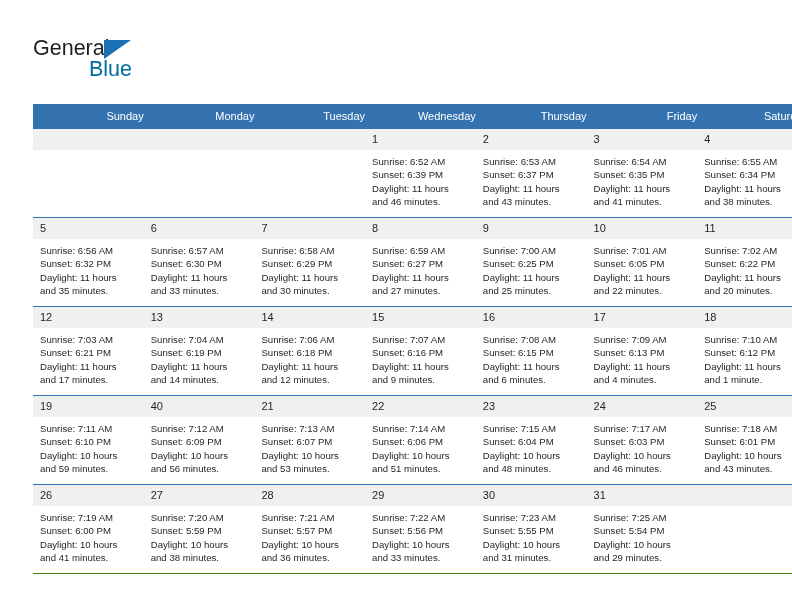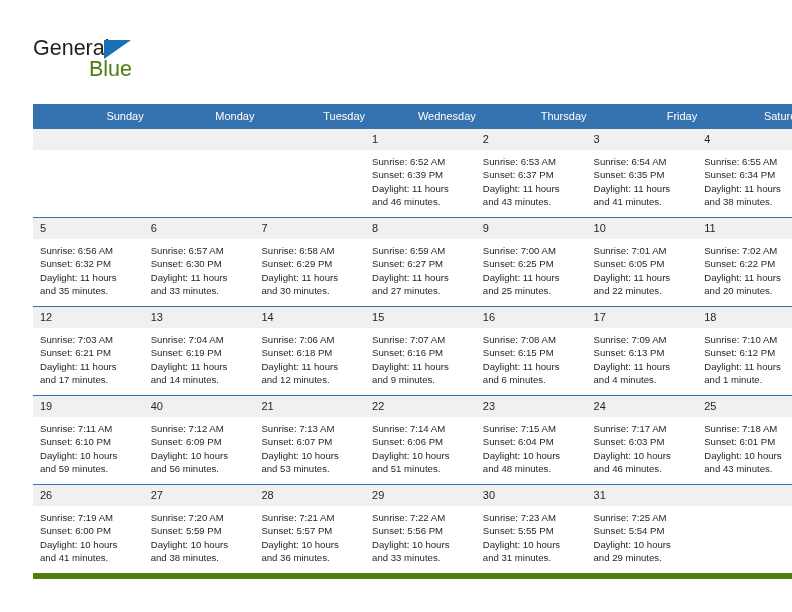--- a/index.html
+++ b/index.html
@@ -41,21 +41,21 @@
     font-size: 21.5px;
     color: #231f20;
     letter-spacing: 0px;
     line-height: 24px;
   }
   .logo-blue {
     position: absolute;
     left: 56px;
     top: 21px;
     font-size: 21.5px;
-    color: #4d7c0f;
+    color: #0369a1;
     line-height: 24px;
   }
   .logo-tri {
     position: absolute;
     left: 71px;
     top: 4px;
     width: 0; height: 0;
     border-left: 27px solid #1b6fb3;
     border-bottom: 19px solid transparent;
   }
@@ -102,21 +102,21 @@
   }
   .calendar td {
     vertical-align: top;
     padding: 0;
     border: none;
     border-bottom: 1px solid #3572b0;
     height: 88px;
     background: #ffffff;
   }
   .calendar tr:last-child td {
-    border-bottom: 6px solid #4d7c0f;
+    border-bottom: 1px solid #4d7c0f;
   }
   .daynum {
     background: #f0f0f0;
     font-size: 11px;
     color: #231f20;
     padding: 4px 0 4px 7px;
     line-height: 13px;
     height: 13px;
   }
   .daynum.empty {

